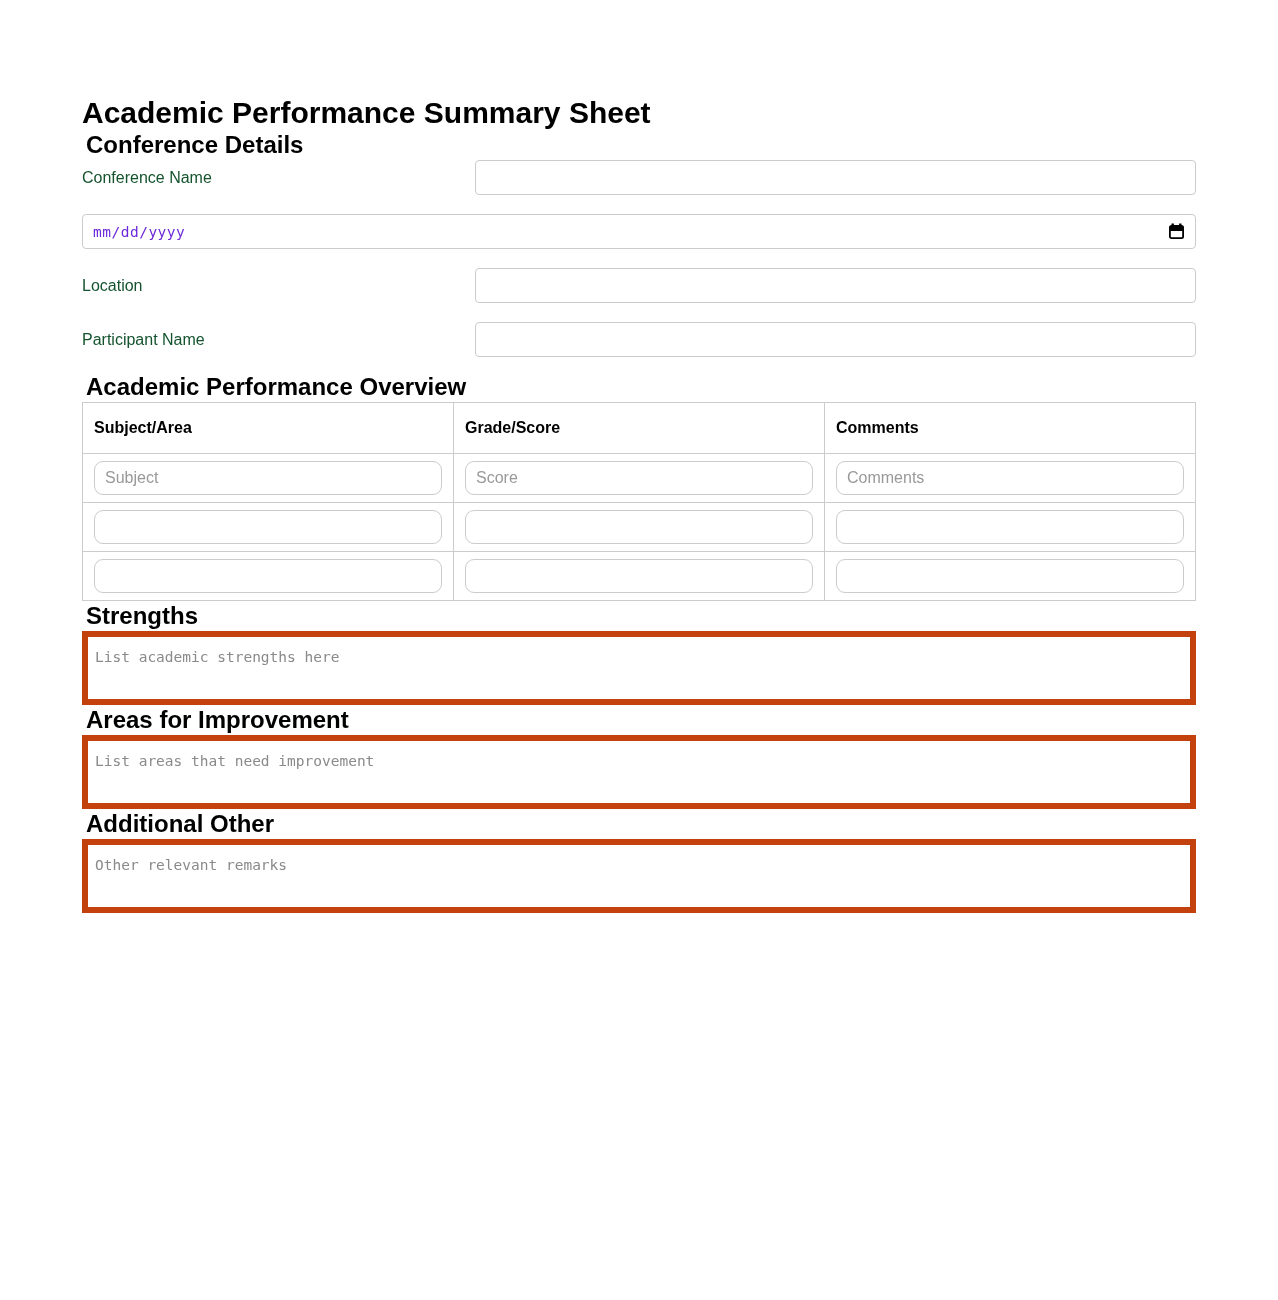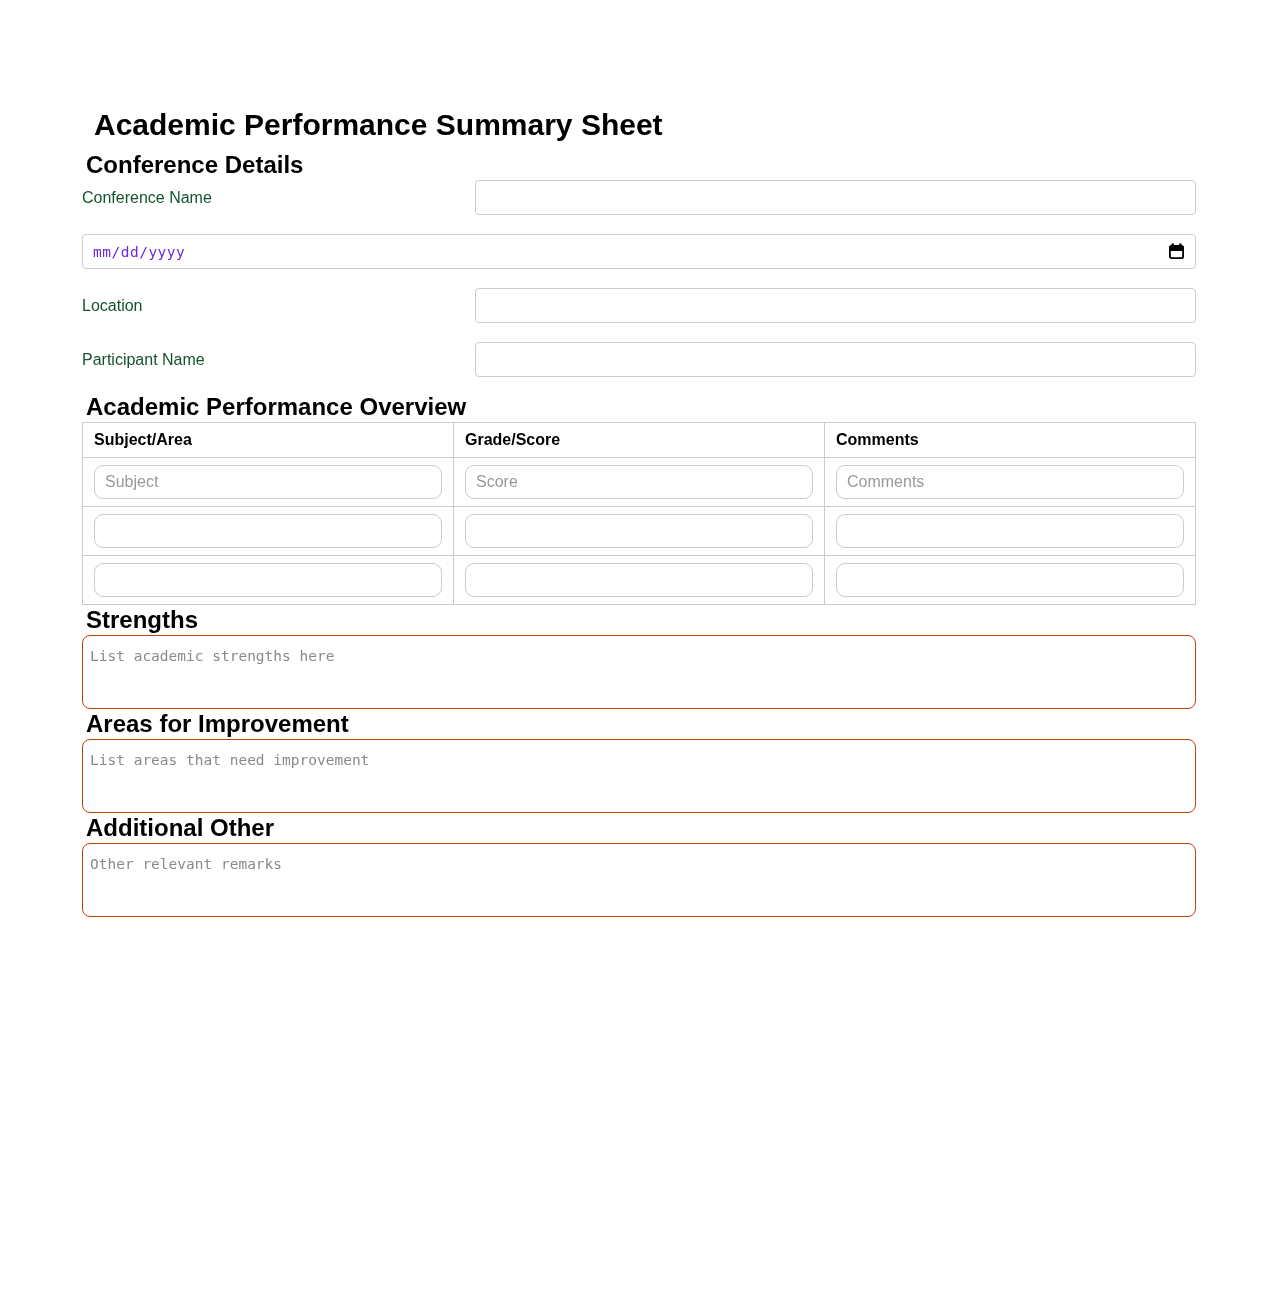--- a/index.html
+++ b/index.html
@@ -13,21 +13,21 @@
   .container {
     width: 1114px;
     margin: 0 auto;
     padding-top: 96px;
     padding-bottom: 120px;
   }
   h1.page-title {
     font-size: 30px;
     line-height: 34px;
     font-weight: bold;
-    margin: 12px;
+    margin: 0;
   }
   h3.section-heading {
     font-size: 24px;
     line-height: 22px;
     font-weight: bold;
     margin: 4px;
   }
   .h-conference { margin: 38px 0 8px; }
   .h-overview   { margin: 17px 0 14px; }
   .h-strengths  { margin: 43px 0 6px; }
@@ -81,21 +81,21 @@
     border-collapse: collapse;
     table-layout: fixed;
   }
   .perf-table th, .perf-table td {
     border: 1px solid #cccccc;
   }
   .perf-table th {
     text-align: left;
     font-size: 16px;
     font-weight: bold;
-    padding: 8px 11px;
+    padding: 16px 11px;
     height: 30px;
   }
   .perf-table td {
     padding: 7px 11px;
     height: 48px;
   }
   .cell-input {
     width: 100%;
     height: 34px;
     border: 1px solid #cccccc;
@@ -104,22 +104,22 @@
     font-size: 16px;
     font-family: "Liberation Sans", sans-serif;
     color: #222;
     outline: none;
   }
 
   .notes-area {
     display: block;
     width: 100%;
     height: 74px;
-    border: 1px solid #c2410c;
-    border-radius: 8px;
+    border: 6px solid #c2410c;
+    border-radius: 0;
     padding: 12px 7px;
     font-family: "DejaVu Sans Mono", monospace;
     font-size: 14.5px;
     color: #333;
     resize: none;
     outline: none;
   }
   .notes-area::placeholder { color: #8a8a8a; opacity: 1; }
 </style>
 </head>

